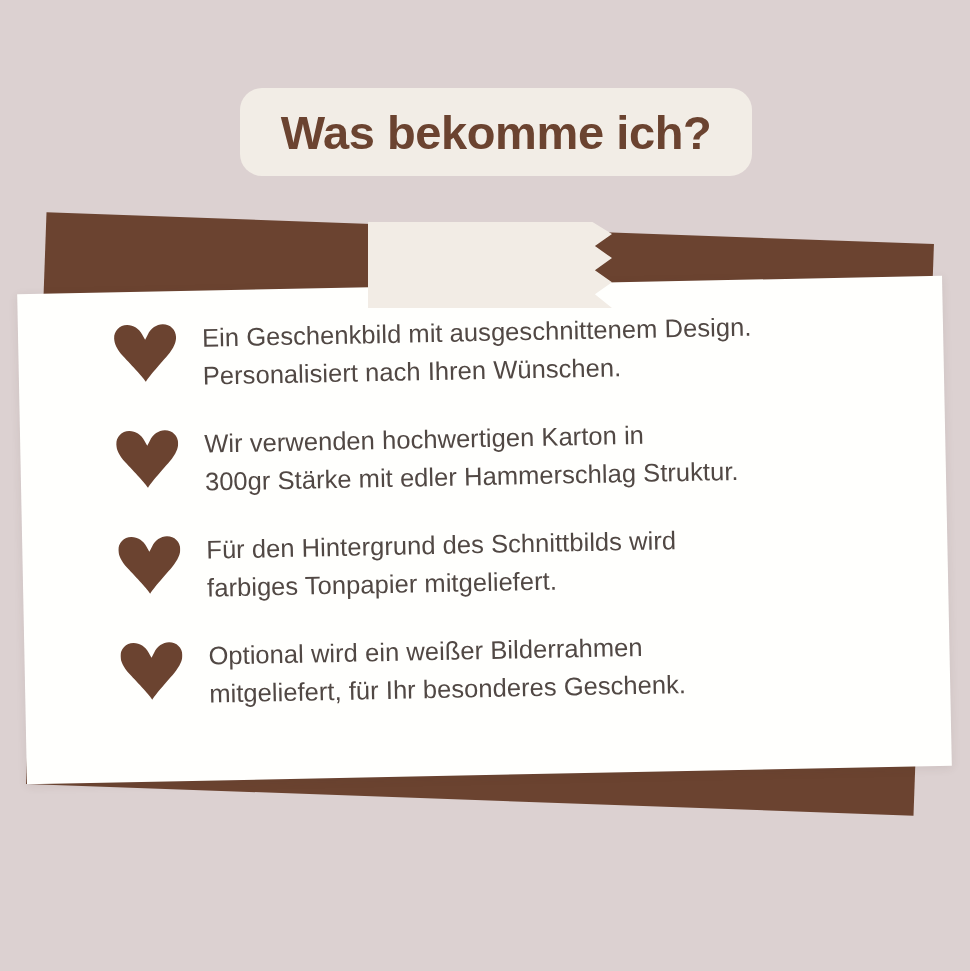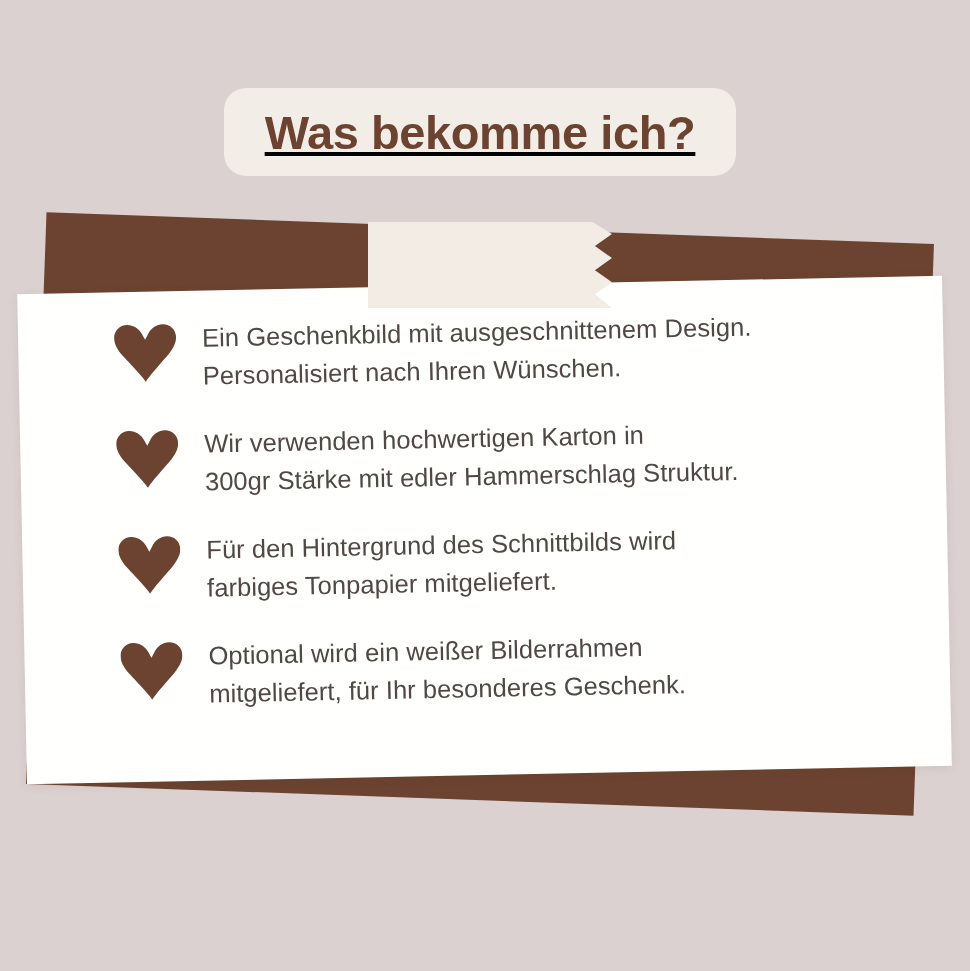--- a/index.html
+++ b/index.html
@@ -19,30 +19,29 @@
     position: relative;
     width: 970px;
     height: 971px;
     background: #dcd1d1;
     overflow: hidden;
   }
 
   
   .title-pill {
     position: absolute;
-    left: 224px;
+    left: 240px;
     top: 88px;
     width: 512px;
     height: 88px;
     background: #f2ede6;
     border-radius: 22px;
     display: flex;
     align-items: center;
     justify-content: center;
-    text-decoration: underline;
   }
   .title-text {
     font-family: "Liberation Sans", "DejaVu Sans", sans-serif;
     font-size: 47px;
     font-weight: bold;
     letter-spacing: -0.4px;
     color: #6b4330;
     white-space: nowrap;
     line-height: 1;
   }

